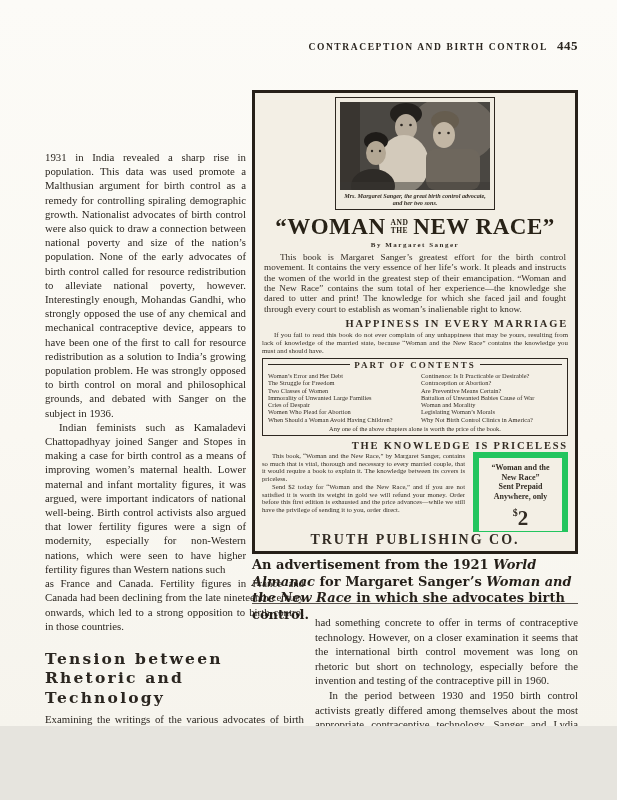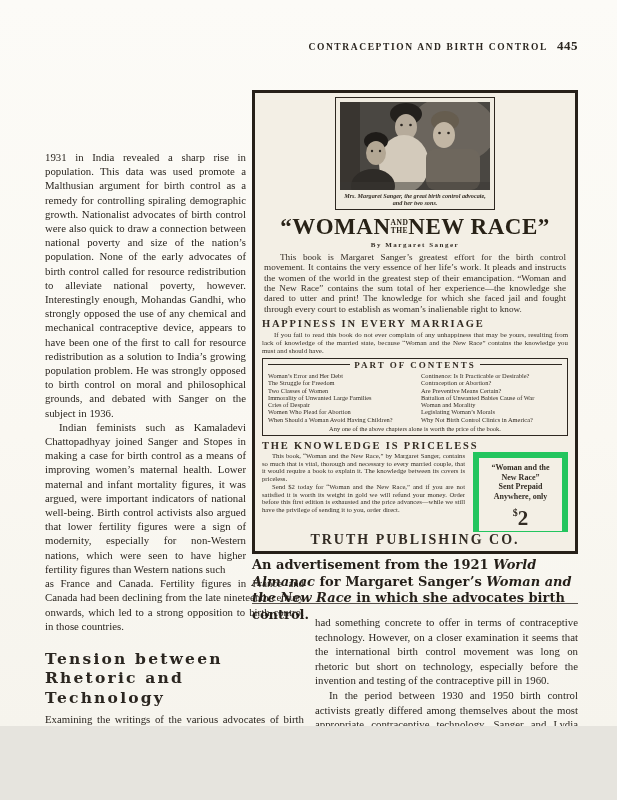--- a/index.html
+++ b/index.html
@@ -30,33 +30,33 @@
   .ad { position:absolute; left:252px; top:90px; width:326px; height:464px;
     border:3px solid #262019; background:#f3efe5; overflow:hidden; padding:2px 7px 0;
     color:#332c24; }
 
   .photo-frame { width:160px; margin:2px auto 0; border:1.5px solid #2d2720; padding:4px 4px 2px;
     background:#f0ece1; }
   .photo { display:block; width:150px; height:88px; }
   .photo-caption { font-size:6.2px; font-style:italic; font-weight:bold; text-align:center;
     line-height:7.4px; margin-top:2px; color:#332c24; }
 
-  .ad-headline { display:flex; justify-content:center; align-items:center; margin-top:4px;
+  .ad-headline { display:flex; justify-content:center; align-items:center; gap:5px; margin-top:4px;
     font-weight:bold; color:#282217; }
   .ad-headline .big { font-size:23px; letter-spacing:0.5px; white-space:nowrap;
     font-family:"Liberation Serif", serif; }
   .ad-headline .stack { display:flex; flex-direction:column; align-items:center; font-size:7.5px;
     line-height:8px; font-weight:bold; letter-spacing:0.5px; }
 
   .ad-byline { text-align:center; font-size:7px; font-weight:bold; letter-spacing:1.5px; margin-top:1px; }
 
   .ad-intro { margin-top:3px; font-size:9.2px; line-height:10.4px; text-align:justify;
     text-indent:16px; padding:0 2px; }
 
-  .ad-sub-heading { text-align:left; font-weight:bold; font-size:10.5px; letter-spacing:1.8px;
+  .ad-sub-heading { text-align:right; font-weight:bold; font-size:10.5px; letter-spacing:1.8px;
     margin-top:4px; }
 
   .ad-happiness-text { margin-top:2px; font-size:6.9px; line-height:7.9px; text-align:justify;
     text-indent:12px; }
 
   .contents-box { margin:3px 0 0; border:1.5px solid #2d2720; padding:0 5px 3px; }
   .contents-header { display:flex; align-items:center; gap:4px; font-weight:bold; font-size:9px;
     letter-spacing:2px; margin-top:1px; }
   .contents-header .rule { flex:1; border-top:1.3px solid #2d2720; }
   .contents-cols { display:flex; gap:12px; margin-top:2px; }

